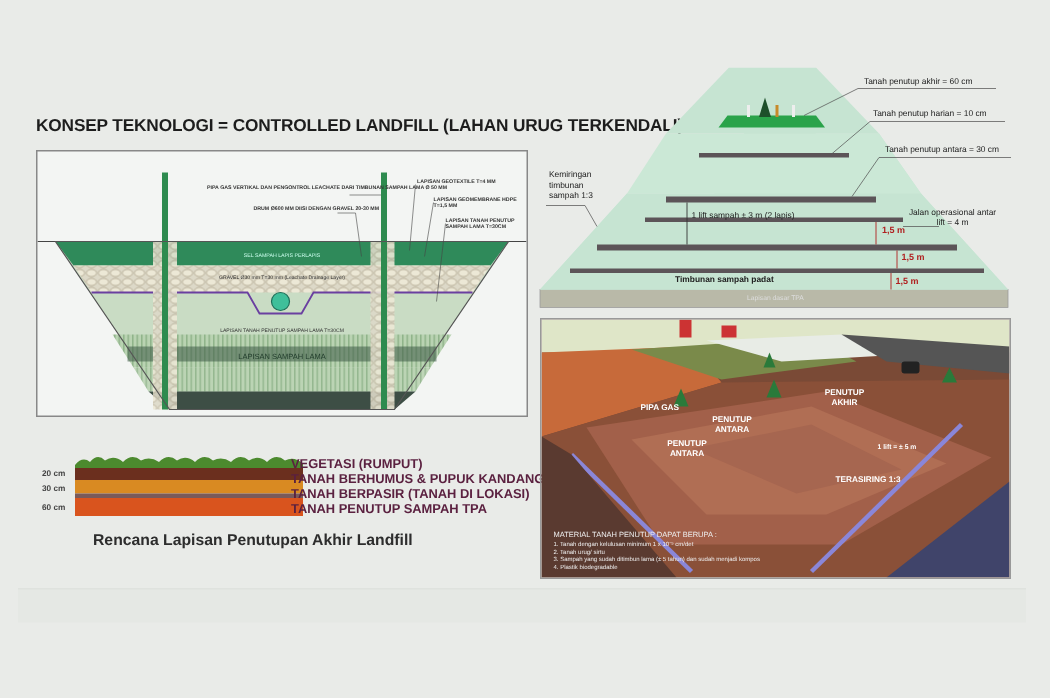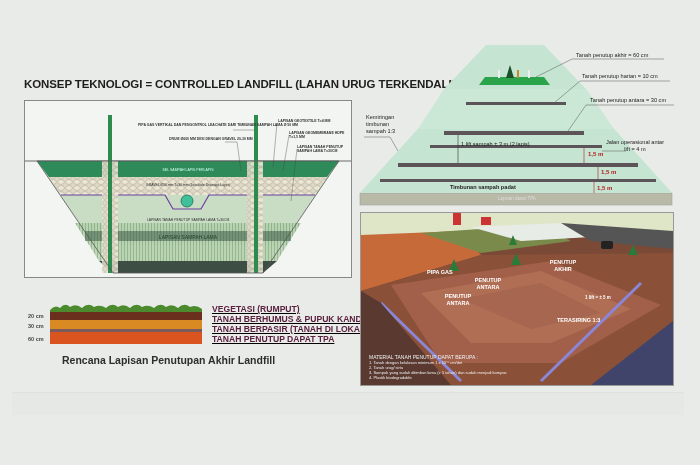--- a/index.html
+++ b/index.html
@@ -83,25 +83,25 @@
     <path d="M0,8 Q5,2 10,6 Q15,0 20,5 Q26,1 32,6 Q38,0 44,5 Q50,2 56,6 Q62,0 68,5 Q74,1 80,6 Q86,0 92,5 Q98,2 104,6 Q110,0 116,5 Q122,1 128,6 Q134,0 140,5 Q146,2 152,7 L152,10 L0,10 Z" fill="#4c8a2e"></path>
     <rect x="0" y="10" width="152" height="8" fill="#6b2f1e"></rect>
     <rect x="0" y="18" width="152" height="9" fill="#d98a22"></rect>
     <rect x="0" y="27" width="152" height="3" fill="#7a5a5a"></rect>
     <rect x="0" y="30" width="152" height="12" fill="#d9541e"></rect>
   </svg>
 </div>
 <div class="abs depth" style="left:28px;top:313px;">20 cm</div>
 <div class="abs depth" style="left:28px;top:323px;">30 cm</div>
 <div class="abs depth" style="left:28px;top:336px;">60 cm</div>
-<div class="abs" style="left:212px;top:304px;text-decoration:underline;">
+<div class="abs" style="left:194px;top:304px;">
   <div class="legend-label">VEGETASI (RUMPUT)</div>
   <div class="legend-label">TANAH BERHUMUS &amp; PUPUK KANDANG</div>
   <div class="legend-label">TANAH BERPASIR (TANAH DI LOKASI)</div>
-  <div class="legend-label">TANAH PENUTUP DAPAT TPA</div>
+  <div class="legend-label">TANAH PENUTUP SAMPAH TPA</div>
 </div>
 <div class="abs subtitle">Rencana Lapisan Penutupan Akhir Landfill</div>
 
 <div class="abs" style="left:358px;top:45px;width:340px;height:165px;">
   <svg width="340" height="165" viewBox="0 0 340 165">
 
     <rect x="2" y="148" width="312" height="12" fill="#b9b9a8"></rect>
     <rect x="2" y="148" width="312" height="12" fill="none" stroke="#999" stroke-width="0.5"></rect>
 
     <polygon points="2,148 314,148 256,84 228,44 186,44 150,20 118,84 60,84" fill="#c8e6d5"></polygon>

